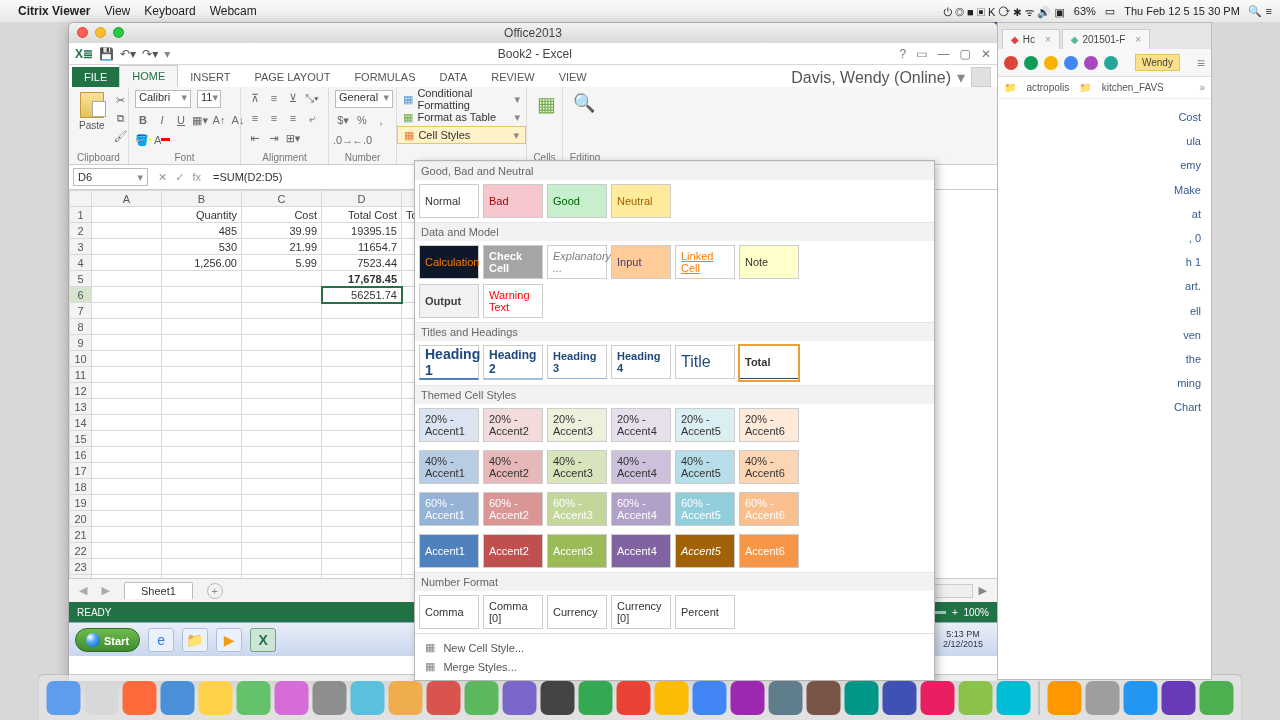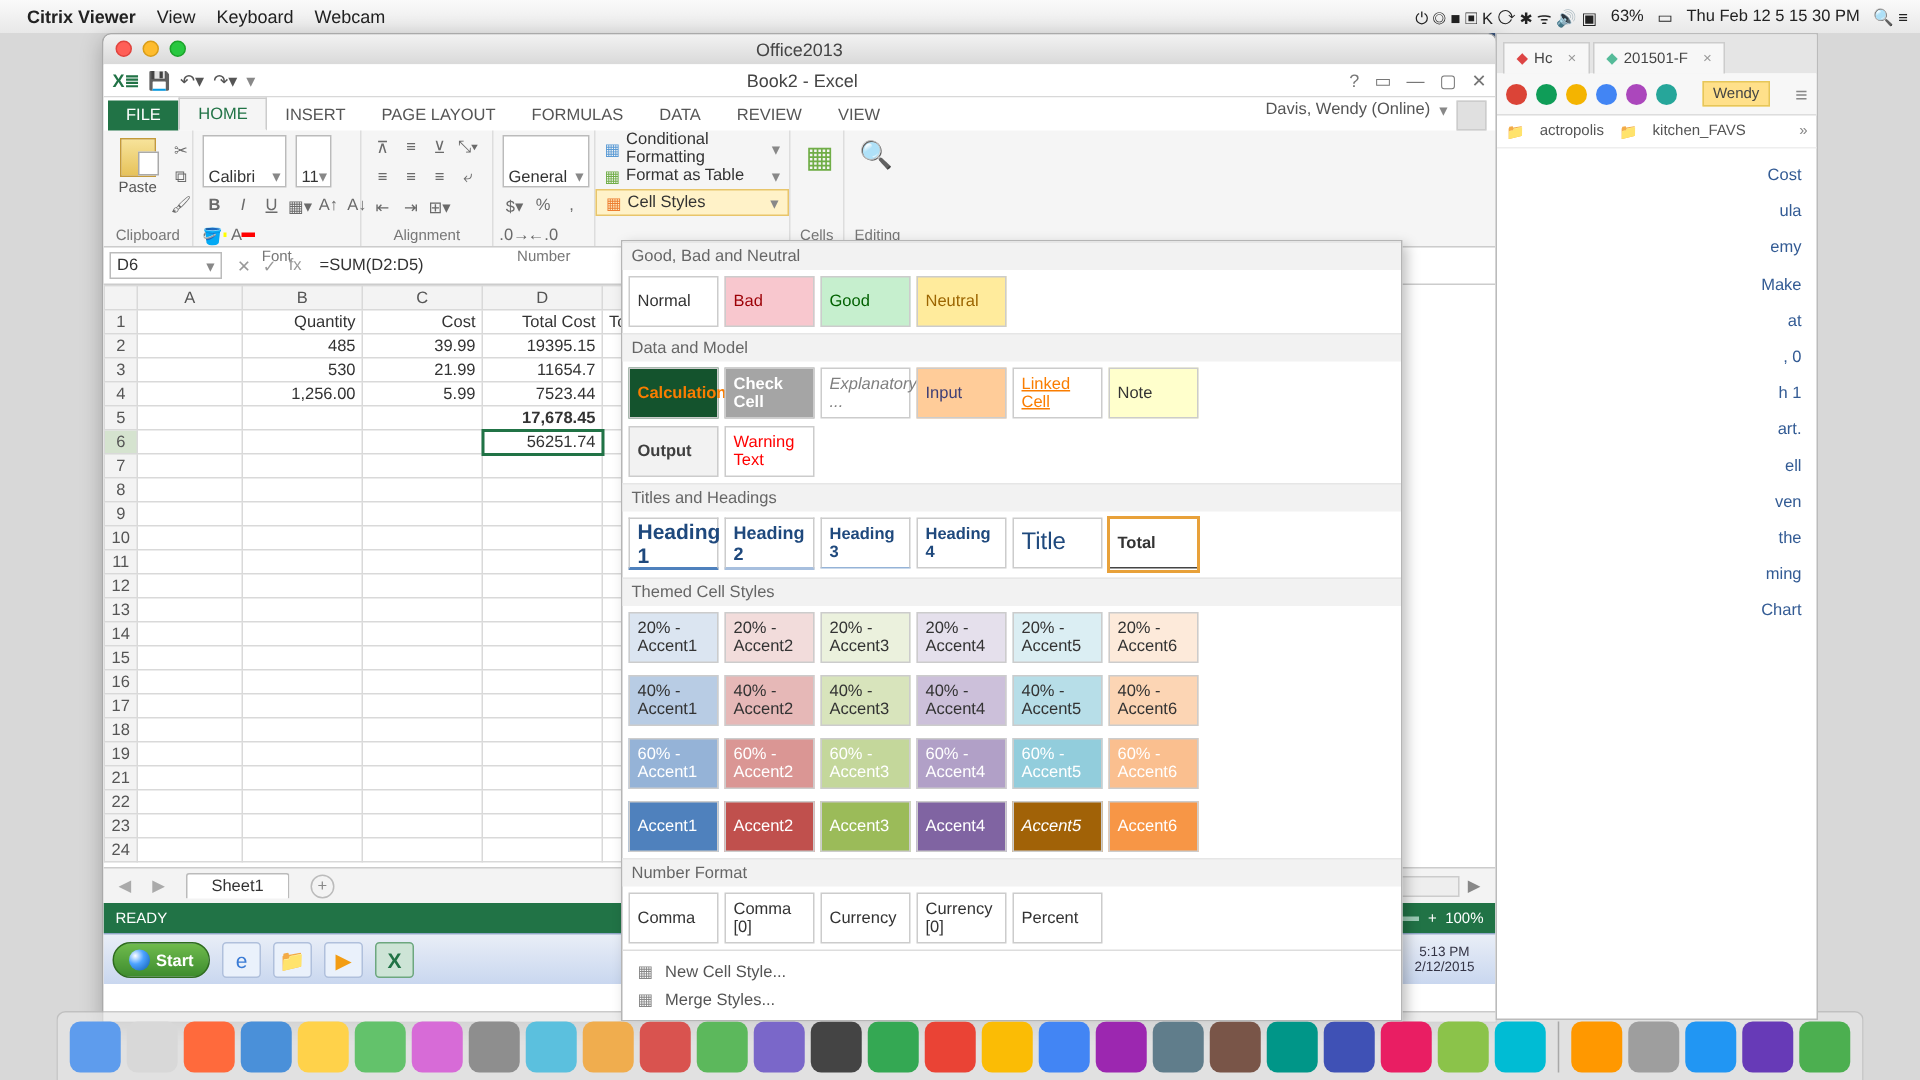--- a/index.html
+++ b/index.html
@@ -28,27 +28,27 @@
 .ex-titlebar .qat{display:flex;align-items:center;gap:6px;color:#555}
 .ex-titlebar .qat span{font-size:12px}
 .ex-titlebar .doc-title{flex:1;text-align:center;font-size:12px;color:#444}
 .ex-titlebar .winbtn{display:flex;gap:10px;color:#777;font-size:12px}
 .ex-titlebar .winbtn span{cursor:default}
 
 .ribbon-tabs{height:22px;background:#fff;display:flex;align-items:flex-end;padding-left:3px;color:#444;font-size:11px}
 .ribbon-tabs .file{background:#217346;color:#fff;padding:4px 12px;font-weight:400}
 .ribbon-tabs .tab{padding:4px 12px;color:#555}
 .ribbon-tabs .tab.active{border:1px solid #ccc;border-bottom:1px solid #f5f5f5;background:#f5f5f5;color:#217346}
-.ribbon-tabs .user-area{margin-left:auto;display:flex;align-items:flex-start;gap:6px;color:#555;font-size:11px;padding-right:6px}
+.ribbon-tabs .user-area{margin-left:auto;display:flex;align-items:flex-end;gap:6px;color:#555;font-size:16px;padding-right:6px}
 
 .ribbon{height:78px;background:#f5f5f5;border-bottom:1px solid #ccc;display:flex;font-size:10px}
 .grp{border-right:1px solid #ddd;padding:3px 6px 1px 6px;display:flex;flex-direction:column}
 .grp .grp-body{flex:1;display:flex;gap:4px;align-items:flex-start}
 .grp .grp-label{text-align:center;color:#777;font-size:10px;margin-top:1px}
-.font-box{display:inline-flex;align-items:flex-end;border:1px solid #bbb;background:#fff;height:35px;padding:0 3px;font-size:11px}
+.font-box{display:inline-flex;align-items:flex-start;border:1px solid #bbb;background:#fff;height:18px;padding:0 3px;font-size:11px}
 .font-name{width:56px}
 .font-size{width:24px;margin-left:3px}
 .stack{display:flex;flex-direction:column;gap:2px}
 .row{display:flex;gap:3px;align-items:center}
 .icon-sq{width:16px;height:16px;display:inline-flex;align-items:center;justify-content:center;color:#6a6a6a;font-size:11px}
 .big-btn{display:flex;flex-direction:column;align-items:center;gap:2px;color:#555;padding:2px 4px}
 
 .styles-grp{display:flex;flex-direction:column;padding:3px 0 1px 0;width:130px;border-right:1px solid #ddd}
 .style-line{display:flex;align-items:center;padding:1px 6px;font-size:11px;color:#333;height:18px;gap:4px}
 .style-line.active{background:#fff2c8;border:1px solid #e8c56a}
@@ -544,20 +544,29 @@
             <tr>
               <th class="rowh">19</th>
               <td></td>
               <td></td>
               <td></td>
               <td></td>
               <td></td>
               <td></td>
             </tr>
             <tr>
+              <th class="rowh">20</th>
+              <td></td>
+              <td></td>
+              <td></td>
+              <td></td>
+              <td></td>
+              <td></td>
+            </tr>
+            <tr>
               <th class="rowh">21</th>
               <td></td>
               <td></td>
               <td></td>
               <td></td>
               <td></td>
               <td></td>
             </tr>
             <tr>
               <th class="rowh">22</th>
@@ -640,21 +649,21 @@
     <div class="gallery">
       <div class="gal-head">Good, Bad and Neutral</div>
       <div class="gal-row" id="gal-row1">
           <div class="swatch" style="background:#ffffff;color:#333;">Normal</div>
           <div class="swatch" style="background:#f8c7ce;color:#9c0006;">Bad</div>
           <div class="swatch" style="background:#c6efce;color:#006100;">Good</div>
           <div class="swatch" style="background:#ffeb9c;color:#9c6500;">Neutral</div>
         </div>
       <div class="gal-head">Data and Model</div>
       <div class="gal-row" id="gal-row2">
-          <div class="swatch" style="background:#14532d;color:#fa7d00;font-weight:700;">Calculation</div>
+          <div class="swatch" style="background:#0f172a;color:#fa7d00;font-weight:400;">Calculation</div>
           <div class="swatch" style="background:#a5a5a5;color:#fff;font-weight:700;">Check Cell</div>
           <div class="swatch" style="background:#fff;color:#7f7f7f;font-style:italic;">Explanatory ...</div>
           <div class="swatch" style="background:#ffcc99;color:#3f3f76;">Input</div>
           <div class="swatch" style="background:#fff;color:#fa7d00;text-decoration:underline;">Linked Cell</div>
           <div class="swatch" style="background:#ffffcc;color:#333;">Note</div>
         </div>
       <div class="gal-row" id="gal-row2b" style="padding-top:0">
           <div class="swatch" style="background:#f2f2f2;color:#3f3f3f;font-weight:700;">Output</div>
           <div class="swatch" style="background:#fff;color:#ff0000;">Warning Text</div>
         </div>

